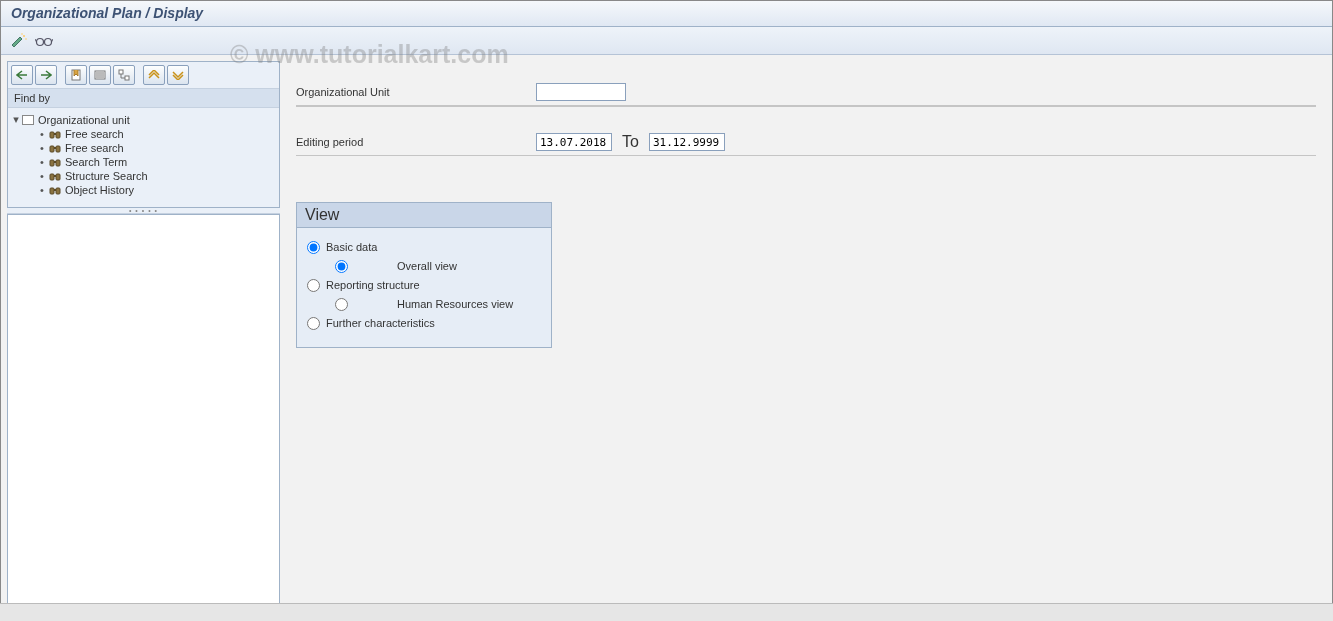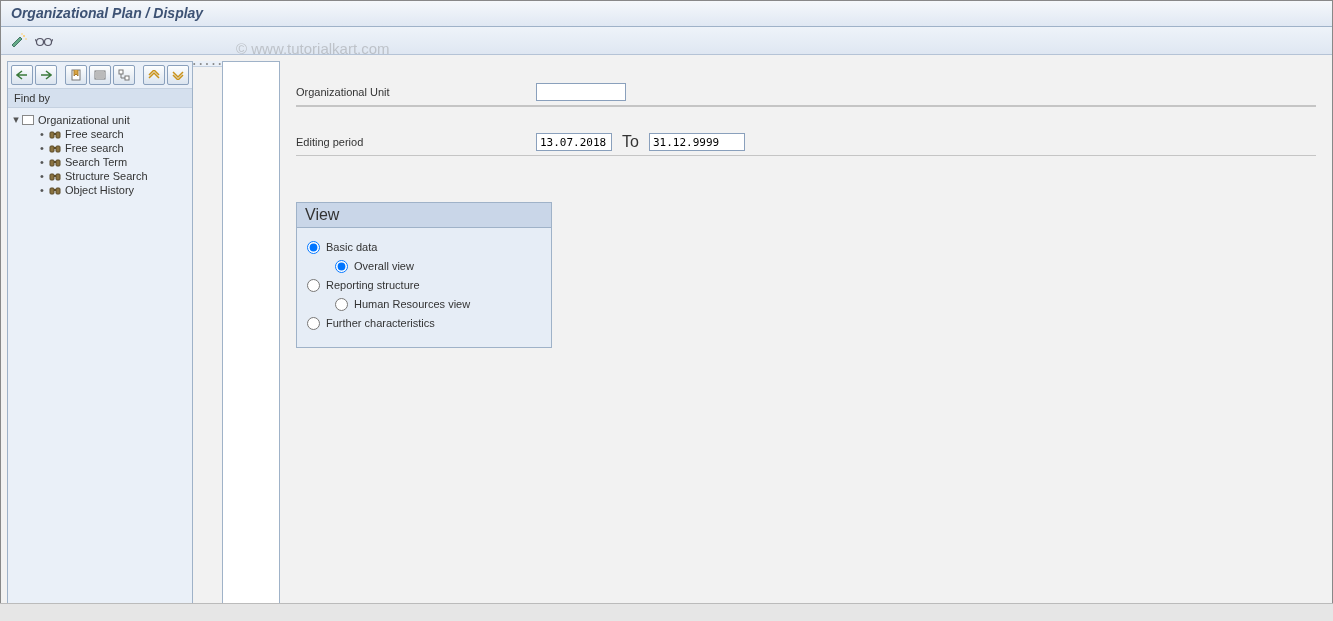--- a/index.html
+++ b/index.html
@@ -37,37 +37,38 @@
   .icon-btn {
     width: 18px; height: 18px;
     display: inline-flex;
     align-items: center;
     justify-content: center;
     cursor: pointer;
   }
   .watermark {
     position: absolute;
     top: 40px;
-    left: 236px;
-    font-size: 15px;
+    left: 230px;
+    font-size: 25px;
     color: rgba(120,120,120,0.35);
     pointer-events: none;
     font-family: Arial, sans-serif;
+    font-weight: bold;
   }
   .container {
     display: flex;
     height: calc(100% - 54px);
     background: #f2f2f2;
     padding: 6px;
     gap: 6px;
   }
   .left-col {
     width: 301px;
     display: flex;
-    flex-direction: row;
+    flex-direction: column;
   }
   .panel {
     border: 1px solid #9fb2c8;
     background: #eaf0f8;
   }
   .panel-toolbar {
     padding: 3px;
     display: flex;
     gap: 2px;
     border-bottom: 1px solid #c5d1e0;
@@ -202,20 +203,21 @@
     padding: 10px 10px 14px 10px;
   }
   .radio-row {
     display: flex;
     align-items: flex-start;
     padding: 3px 0;
     font-size: 11px;
   }
   .radio-row.indent {
     padding-left: 28px;
+    gap: 43px;
   }
   .radio-row input[type=radio] {
     margin-right: 6px;
   }
   .statusbar {
     position: absolute;
     bottom: 0;
     left: 0;
     right: 0;
     height: 18px;
@@ -376,21 +378,21 @@
       <span class="form-label">Organizational Unit</span>
       <input class="form-input" style="width: 90px;" value="">
     </div>
     <hr class="hr-line" style="margin-left:0; width:1020px">
     <hr class="hr-line" style="margin-left:0; width:1020px">
     <div style="height:24px"></div>
     <div class="form-row">
       <span class="form-label">Editing period</span>
       <input class="form-input" style="width: 76px;" value="13.07.2018">
       <span class="to-label">To</span>
-      <input class="form-input" style="width: 96px;" value="31.12.9999">
+      <input class="form-input" style="width: 76px;" value="31.12.9999">
     </div>
     <hr class="hr-line" style="margin-left:0; width:1020px">
 
     <div class="groupbox">
       <div class="groupbox-title">View</div>
       <div class="groupbox-body">
         <label class="radio-row">
           <input type="radio" name="viewmain" checked="" style="">
           <span>Basic data</span>
         </label>

